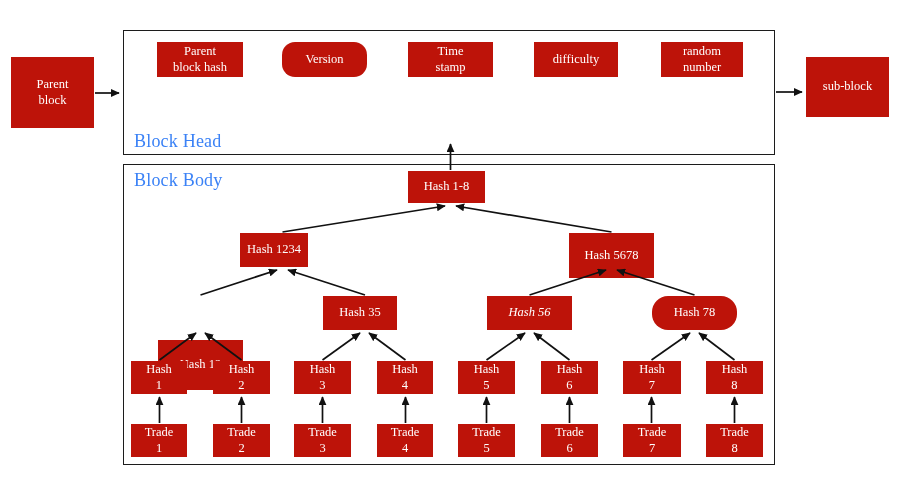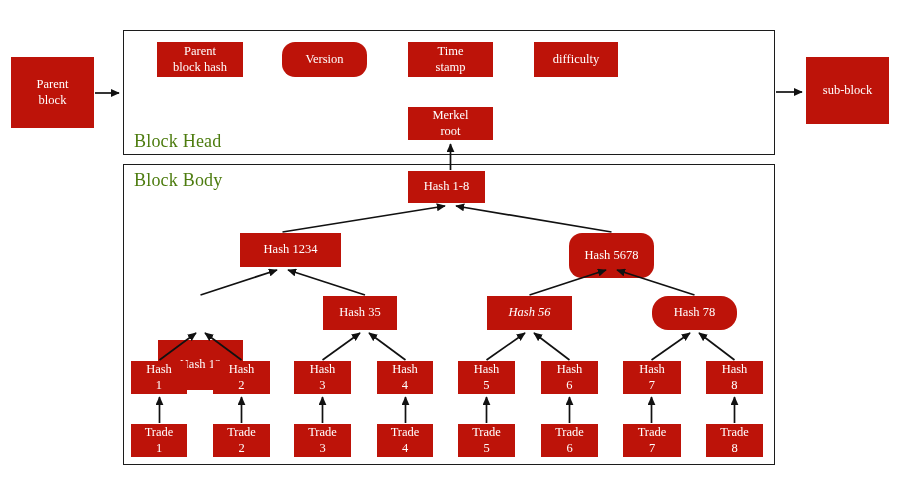--- a/index.html
+++ b/index.html
@@ -4,21 +4,21 @@
 <style>
   html,body{margin:0;padding:0;background:#ffffff;}
   .canvas{
     position:relative;width:900px;height:484px;background:#ffffff;
     font-family:"Liberation Serif","DejaVu Serif",serif;overflow:hidden;
   }
   .container{
     position:absolute;background:#ffffff;border:1.6px solid #1c1c1c;box-sizing:border-box;
   }
   .section-label{
-    position:absolute;color:#4d7c0f;font-size:18px;letter-spacing:0.2px;
+    position:absolute;color:#3b82f6;font-size:18px;letter-spacing:0.2px;
   }
   .node{
     position:absolute;background:#bd1309;color:#ffffff;box-sizing:border-box;
     display:flex;align-items:center;justify-content:center;text-align:center;
     white-space:pre-line;font-size:12.5px;line-height:1.25;z-index:10;
   }
   svg.arrows{position:absolute;left:0;top:0;z-index:20;pointer-events:none;}
   svg.arrows line{stroke:#111111;stroke-width:1.7;}
 </style>
 </head>
@@ -27,34 +27,34 @@
 <div class="canvas">
 
   <div class="container" style="left:123px;top:30px;width:652px;height:125px;"></div>
   <div class="container" style="left:123px;top:164px;width:652px;height:301px;"></div>
 
   <div class="section-label" style="left:134px;top:131px;">Block Head</div>
   <div class="section-label" style="left:134px;top:170px;text-align:right;">Block Body</div>
 
   <div class="node" style="left:11px;top:57px;width:83px;height:71px;">Parent
 block</div>
-  <div class="node" style="left:806px;top:57px;width:83px;height:67px;text-align:right;">sub-block</div>
+  <div class="node" style="left:806px;top:57px;width:83px;height:60px;text-align:right;">sub-block</div>
 
   <div class="node" style="left:157px;top:42px;width:86px;height:35px;">Parent
 block hash</div>
   <div class="node" style="left:282px;top:42px;width:85px;height:35px;border-radius:13px;">Version</div>
   <div class="node" style="left:408px;top:42px;width:85px;height:35px;">Time
 stamp</div>
   <div class="node" style="left:534px;top:42px;width:84px;height:35px;">difficulty</div>
-  <div class="node" style="left:408px;top:107px;width:85px;height:33px;">Merkel
-root</div>
+  <div class="node" style="left:661px;top:42px;width:82px;height:35px;">random
+number</div>
 
   <div class="node" style="left:408px;top:171px;width:77px;height:32px;">Hash 1-8</div>
-  <div class="node" style="left:240px;top:233px;width:101px;height:34px;">Hash 1234</div>
-  <div class="node" style="left:569px;top:233px;width:85px;height:45px;border-radius:13px;">Hash 5678</div>
+  <div class="node" style="left:240px;top:233px;width:68px;height:34px;">Hash 1234</div>
+  <div class="node" style="left:569px;top:233px;width:85px;height:45px;">Hash 5678</div>
   <div class="node" style="left:158px;top:296px;width:85px;height:50px;margin-top:44px;">Hash 12</div>
   <div class="node" style="left:323px;top:296px;width:74px;height:34px;">Hash 35</div>
   <div class="node" style="left:487px;top:296px;width:85px;height:34px;font-style:italic;">Hash 56</div>
   <div class="node" style="left:652px;top:296px;width:85px;height:34px;border-radius:16px;">Hash 78</div>
 
   <div class="node" style="left:131px;top:361px;width:56px;height:33px;">Hash
 1</div>
   <div class="node" style="left:213px;top:361px;width:57px;height:33px;">Hash
 2</div>
   <div class="node" style="left:294px;top:361px;width:57px;height:33px;">Hash

